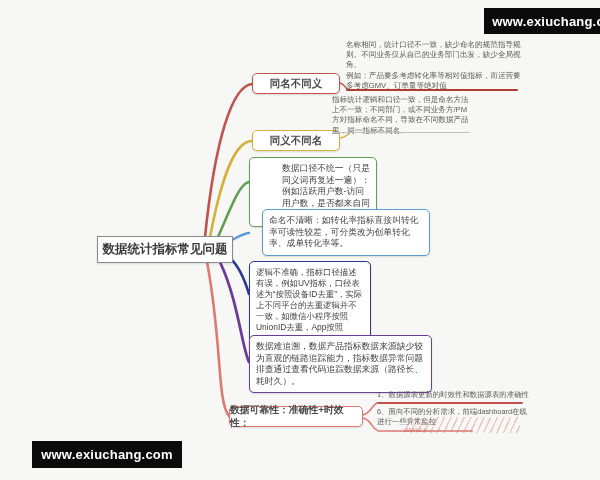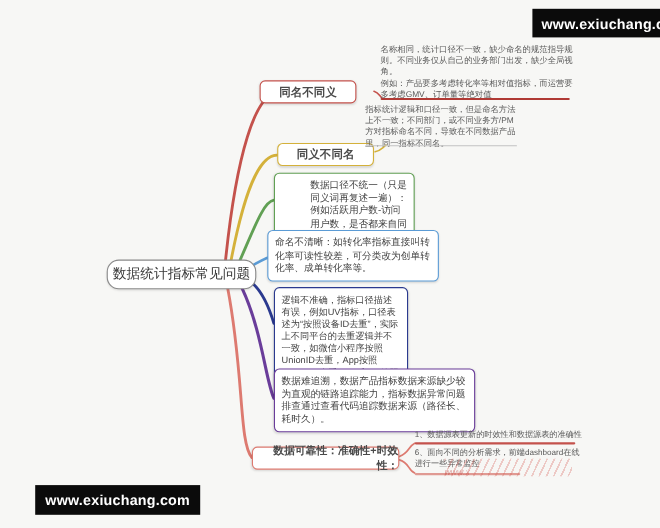--- a/index.html
+++ b/index.html
@@ -6,30 +6,30 @@
   body{font-family:"Liberation Sans","DejaVu Sans",sans-serif;background:#e9e9e7;}
   #canvas{position:relative;width:600px;height:480px;background:#f7f7f5;overflow:hidden;margin:0 auto;}
   svg.connectors{position:absolute;left:0;top:0;pointer-events:none;}
   .wm-bar{position:absolute;background:#0b0b0b;color:#fff;display:flex;align-items:center;justify-content:center;
           font-weight:bold;font-size:13px;letter-spacing:.2px;margin-left:32px;}
   .wm-top{left:452px;top:8px;width:148px;height:26px;}
   .wm-bottom{left:0px;top:441px;width:150px;height:27px;}
   .node{position:absolute;background:#ffffff;border:1.6px solid #999;border-radius:5px;color:#3a3a3a;
         box-shadow:0 1px 2px rgba(0,0,0,.12);box-sizing:border-box;}
   .node-central{left:97px;top:236px;width:136px;height:27px;display:flex;align-items:center;justify-content:center;
-        font-size:12.5px;font-weight:normal;border-color:#8a8a8a;border-radius:11px;}
+        font-size:12.5px;font-weight:bold;border-color:#8a8a8a;border-radius:0;}
   .node-pill{display:flex;align-items:center;justify-content:center;font-size:10.5px;font-weight:bold;color:#4a4a4a;}
-  .node-b1{left:236px;top:73px;width:88px;height:21px;}
+  .node-b1{left:252px;top:73px;width:88px;height:21px;}
   .node-b2{left:252px;top:130px;width:88px;height:21px;}
   .node-box{font-size:8.8px;line-height:1.32;padding:5px 6px;color:#3f3f3f;}
   .node-b3{left:249px;top:157px;width:128px;padding-left:32px;}
-  .node-b4{left:243px;top:209px;width:156px;}
+  .node-b4{left:262px;top:209px;width:168px;}
   .node-b5{left:249px;top:261px;width:122px;font-size:8.4px;}
   .node-b6{left:249px;top:335px;width:183px;}
-  .node-b7{left:229px;top:406px;width:134px;height:21px;font-size:9.8px;text-align:right;}
+  .node-b7{left:229px;top:406px;width:134px;height:21px;font-size:9.8px;}
   .annotation{position:absolute;font-size:7.6px;line-height:1.34;color:#5a5a5a;white-space:pre-wrap;}
   .anno-1{left:346px;top:40px;width:178px;}
   .anno-2{left:332px;top:95px;width:142px;}
   .uline{position:absolute;height:2px;border-radius:1px;}
   .uline-1{left:346px;top:89px;width:172px;background:#b03a35;}
   .uline-2{left:332px;top:132px;width:138px;height:1px;background:#c2c2c2;}
   .list-item{position:absolute;font-size:7.4px;line-height:1.35;color:#5a5a5a;width:152px;}
   .item-1{left:377px;top:390px;}
   .item-2{left:377px;top:407px;}
   .uline-i1{left:377px;top:402px;width:146px;background:#c4524c;}

